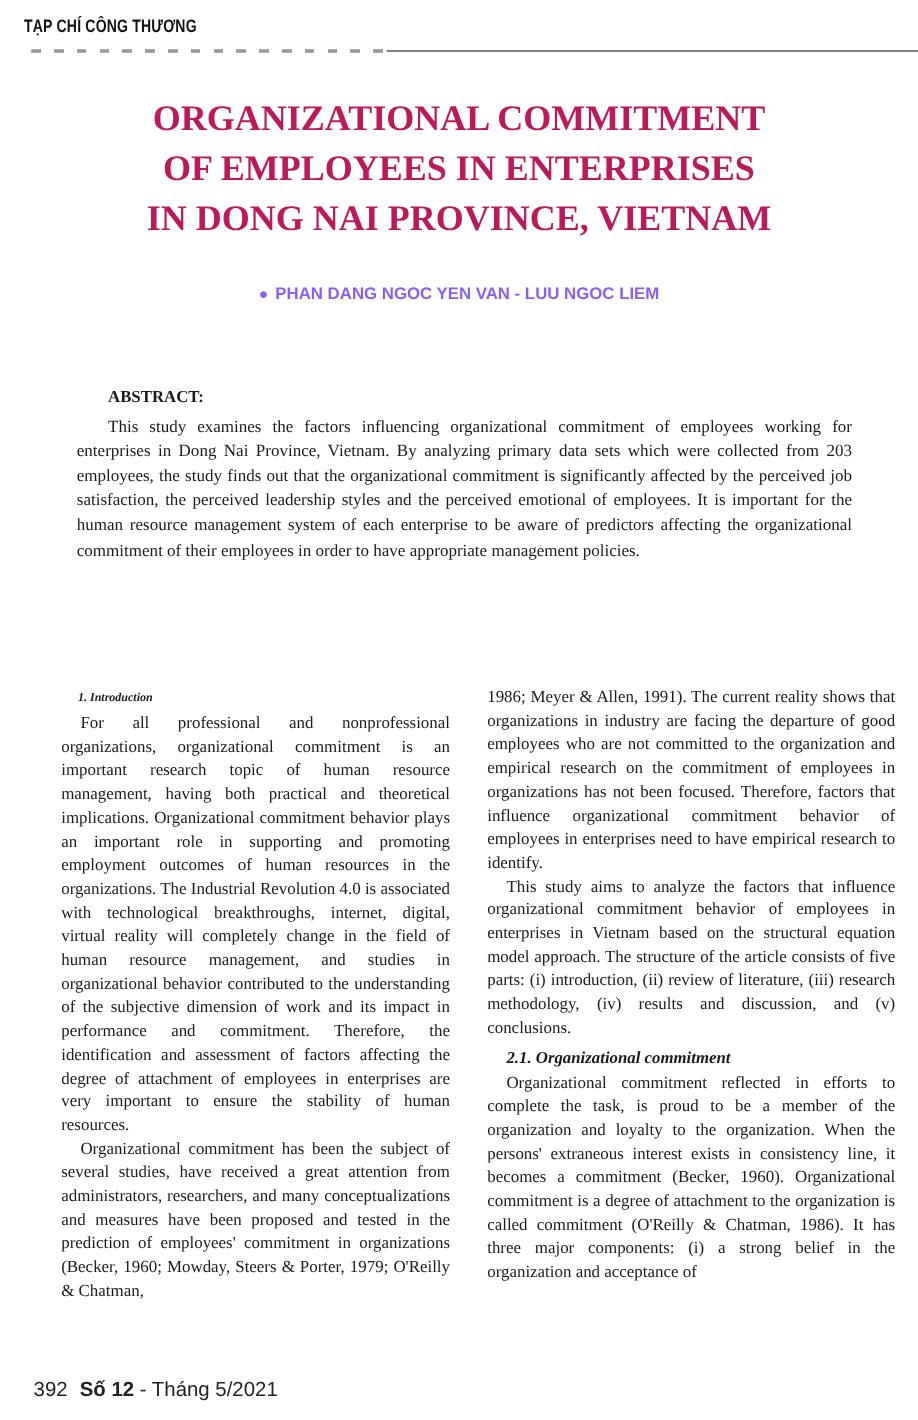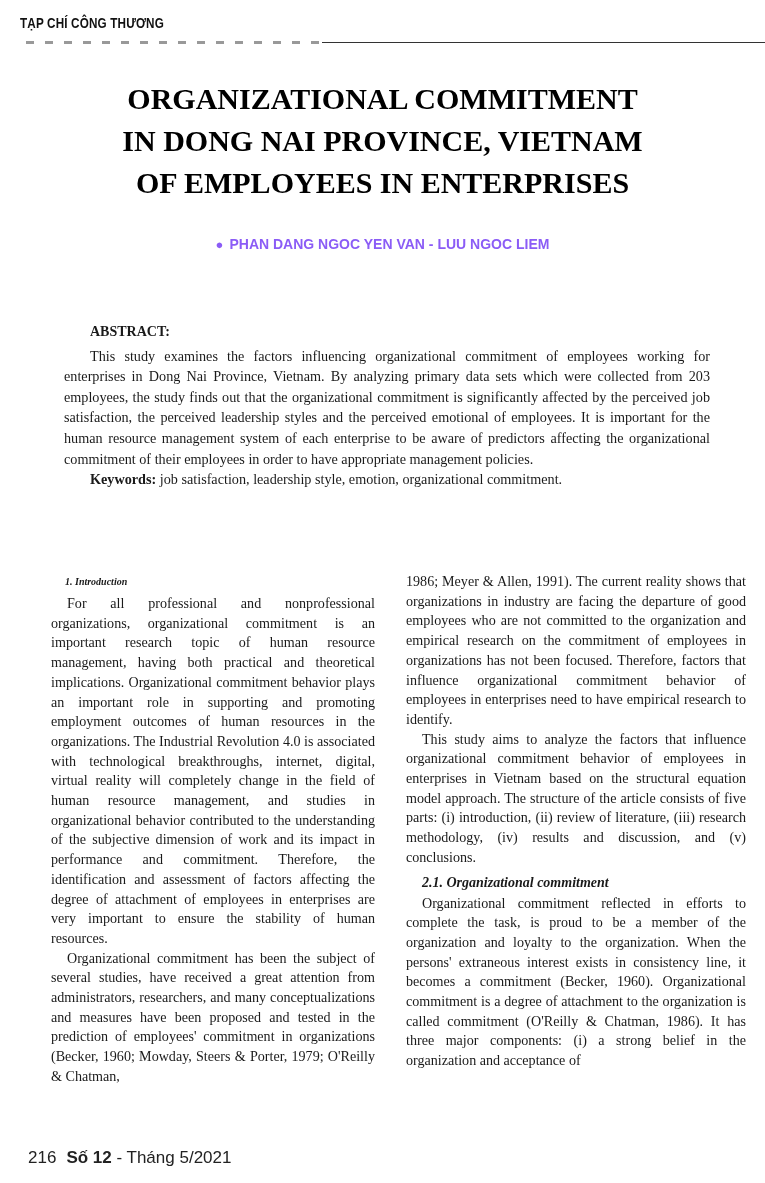--- a/index.html
+++ b/index.html
@@ -21,21 +21,21 @@
   }
   .header-dashes {
     position: absolute; left: 26px; top: 41px; width: 296px; height: 3px;
     background: repeating-linear-gradient(90deg, #777 0 8px, transparent 8px 19px);
     opacity: 0.75;
   }
   .title {
     position: absolute; left: 0; right: 0; top: 78px;
     text-align: center; font-weight: bold; font-size: 30px; line-height: 42px;
     font-family: "Liberation Serif", "DejaVu Serif", serif;
-    color: #000000;
+    color: #be185d;
   }
   .title div { white-space: nowrap; }
   .authors {
     position: absolute; left: 0; right: 0; top: 236px;
     text-align: center;
     font-family: "Liberation Sans", "DejaVu Sans", sans-serif;
     font-weight: bold; font-size: 14px; color: #8b5cf6;
   }
   .authors .bullet { font-size: 13px; margin-right: 6px; }
   .abstract {
@@ -66,42 +66,41 @@
 </style>
 </head>
 <body>
 
 <div class="journal-header">TẠP CHÍ CÔNG THƯƠNG</div>
 <div class="header-dashes"></div>
 <div class="header-rule"></div>
 
 <div class="title">
   <div>ORGANIZATIONAL COMMITMENT</div>
+  <div>OF EMPLOYEES IN ENTERPRISES</div>
   <div>IN DONG NAI PROVINCE, VIETNAM</div>
-  <div>OF EMPLOYEES IN ENTERPRISES</div>
 </div>
 
 <div class="authors">
   <span class="bullet">●</span><span>PHAN DANG NGOC YEN VAN - LUU NGOC LIEM</span>
 </div>
 
 <div class="abstract">
   <div class="abstract-heading">ABSTRACT:</div>
   <p class="abstract-body">This study examines the factors influencing organizational commitment of employees working for enterprises in Dong Nai Province, Vietnam. By analyzing primary data sets which were collected from 203 employees, the study finds out that the organizational commitment is significantly affected by the perceived job satisfaction, the perceived leadership styles and the perceived emotional of employees. It is important for the human resource management system of each enterprise to be aware of predictors affecting the organizational commitment of their employees in order to have appropriate management policies.</p>
-  <p class="keywords"><b>Keywords:</b><span> job satisfaction, leadership style, emotion, organizational commitment.</span></p>
 </div>
 
 <div class="col col-left">
   <h2>1. Introduction</h2>
   <p>For all professional and nonprofessional organizations, organizational commitment is an important research topic of human resource management, having both practical and theoretical implications. Organizational commitment behavior plays an important role in supporting and promoting employment outcomes of human resources in the organizations. The Industrial Revolution 4.0 is associated with technological breakthroughs, internet, digital, virtual reality will completely change in the field of human resource management, and studies in organizational behavior contributed to the understanding of the subjective dimension of work and its impact in performance and commitment. Therefore, the identification and assessment of factors affecting the degree of attachment of employees in enterprises are very important to ensure the stability of human resources.</p>
   <p>Organizational commitment has been the subject of several studies, have received a great attention from administrators, researchers, and many conceptualizations and measures have been proposed and tested in the prediction of employees' commitment in organizations (Becker, 1960; Mowday, Steers &amp; Porter, 1979; O'Reilly &amp; Chatman,</p>
 </div>
 
 <div class="col col-right">
   <p class="noindent">1986; Meyer &amp; Allen, 1991). The current reality shows that organizations in industry are facing the departure of good employees who are not committed to the organization and empirical research on the commitment of employees in organizations has not been focused. Therefore, factors that influence organizational commitment behavior of employees in enterprises need to have empirical research to identify.</p>
   <p>This study aims to analyze the factors that influence organizational commitment behavior of employees in enterprises in Vietnam based on the structural equation model approach. The structure of the article consists of five parts: (i) introduction, (ii) review of literature, (iii) research methodology, (iv) results and discussion, and (v) conclusions.</p>
   <h3>2.1. Organizational commitment</h3>
   <p>Organizational commitment reflected in efforts to complete the task, is proud to be a member of the organization and loyalty to the organization. When the persons' extraneous interest exists in consistency line, it becomes a commitment (Becker, 1960). Organizational commitment is a degree of attachment to the organization is called commitment (O'Reilly &amp; Chatman, 1986). It has three major components: (i) a strong belief in the organization and acceptance of</p>
 </div>
 
 <div class="footer">
-  <span>216</span><span class="issue">Số 12</span><span> - Tháng 5/2021</span>
+  <span>392</span><span class="issue">Số 12</span><span> - Tháng 5/2021</span>
 </div>
 
 </body></html>

